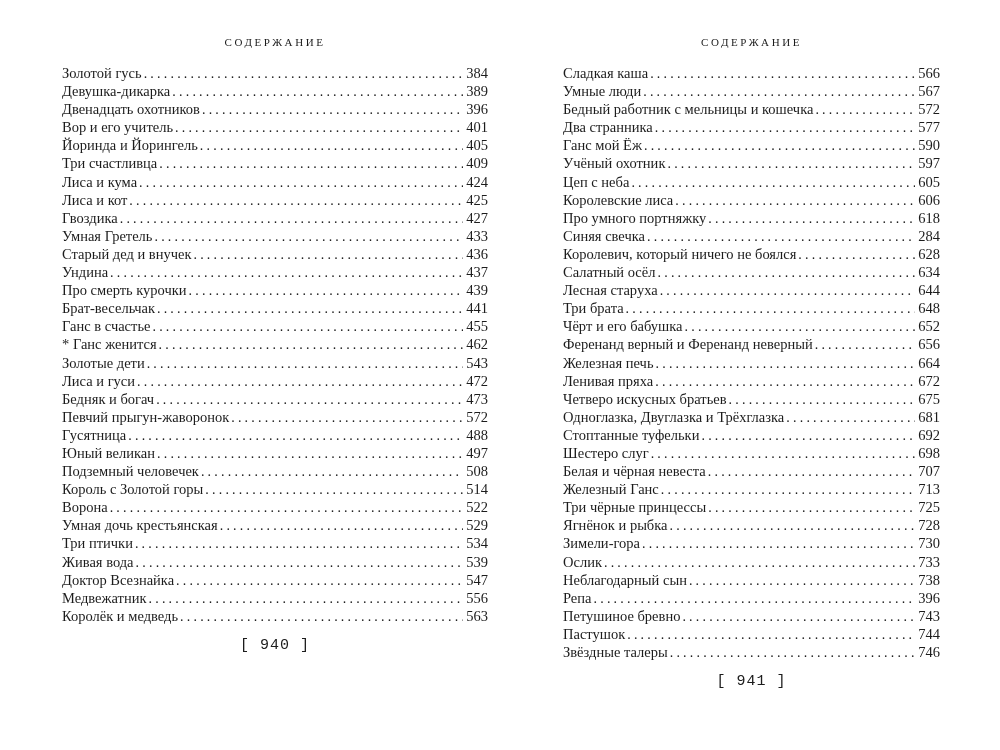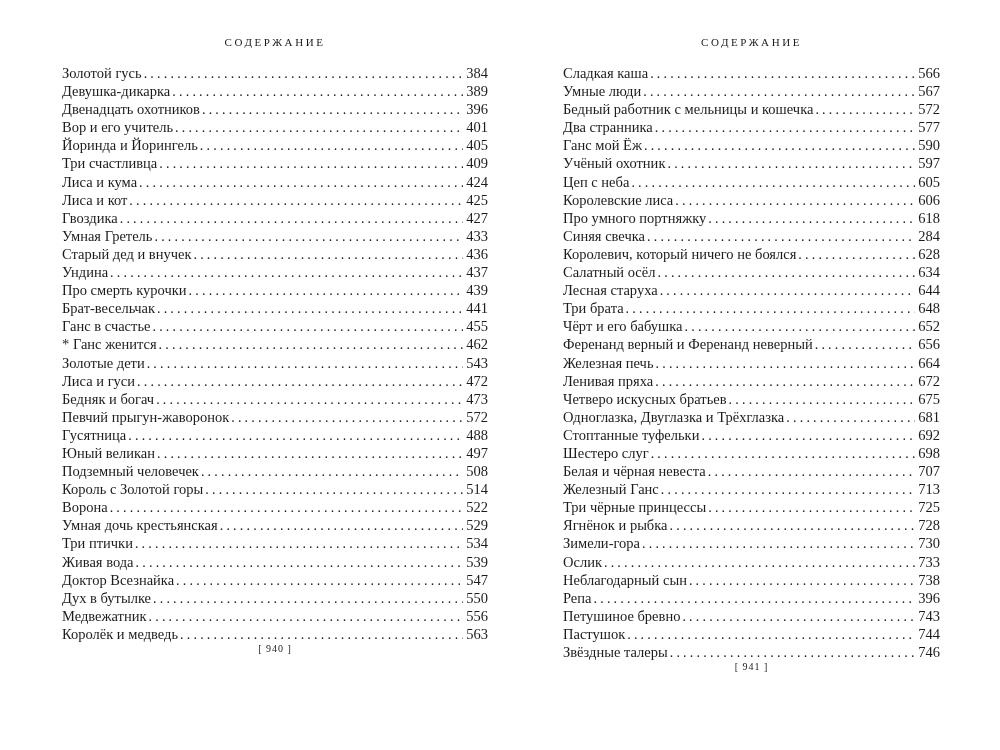--- a/index.html
+++ b/index.html
@@ -53,22 +53,24 @@
     margin: 0 3px 0 2px;
   }
   .toc-leader::after {
     content: "........................................................................................................................";
     letter-spacing: 3.2px;
     font-size: 14px;
   }
   .toc-page { white-space: nowrap; }
   .folio {
     text-align: center;
-    font-size: 10px;
+    margin-top: 12px;
+    font-size: 15px;
     letter-spacing: 1px;
+    font-family: Liberation Mono, monospace;
   }
 </style>
 </head>
 <body>
 
 <div class="spread">
 
   <section class="page-col page-left">
     <h1 class="running-head">СОДЕРЖАНИЕ</h1>
     <div class="toc-list">
@@ -211,25 +213,20 @@
     <span class="toc-title">Живая вода</span>
     <span class="toc-leader"></span>
     <span class="toc-page">539</span>
   </div>
         <div class="toc-row">
     <span class="toc-title">Доктор Всезнайка</span>
     <span class="toc-leader"></span>
     <span class="toc-page">547</span>
   </div>
         <div class="toc-row">
-    <span class="toc-title">Дух в бутылке</span>
-    <span class="toc-leader"></span>
-    <span class="toc-page">550</span>
-  </div>
-        <div class="toc-row">
     <span class="toc-title">Медвежатник</span>
     <span class="toc-leader"></span>
     <span class="toc-page">556</span>
   </div>
         <div class="toc-row">
     <span class="toc-title">Королёк и медведь</span>
     <span class="toc-leader"></span>
     <span class="toc-page">563</span>
   </div>
       </div>

